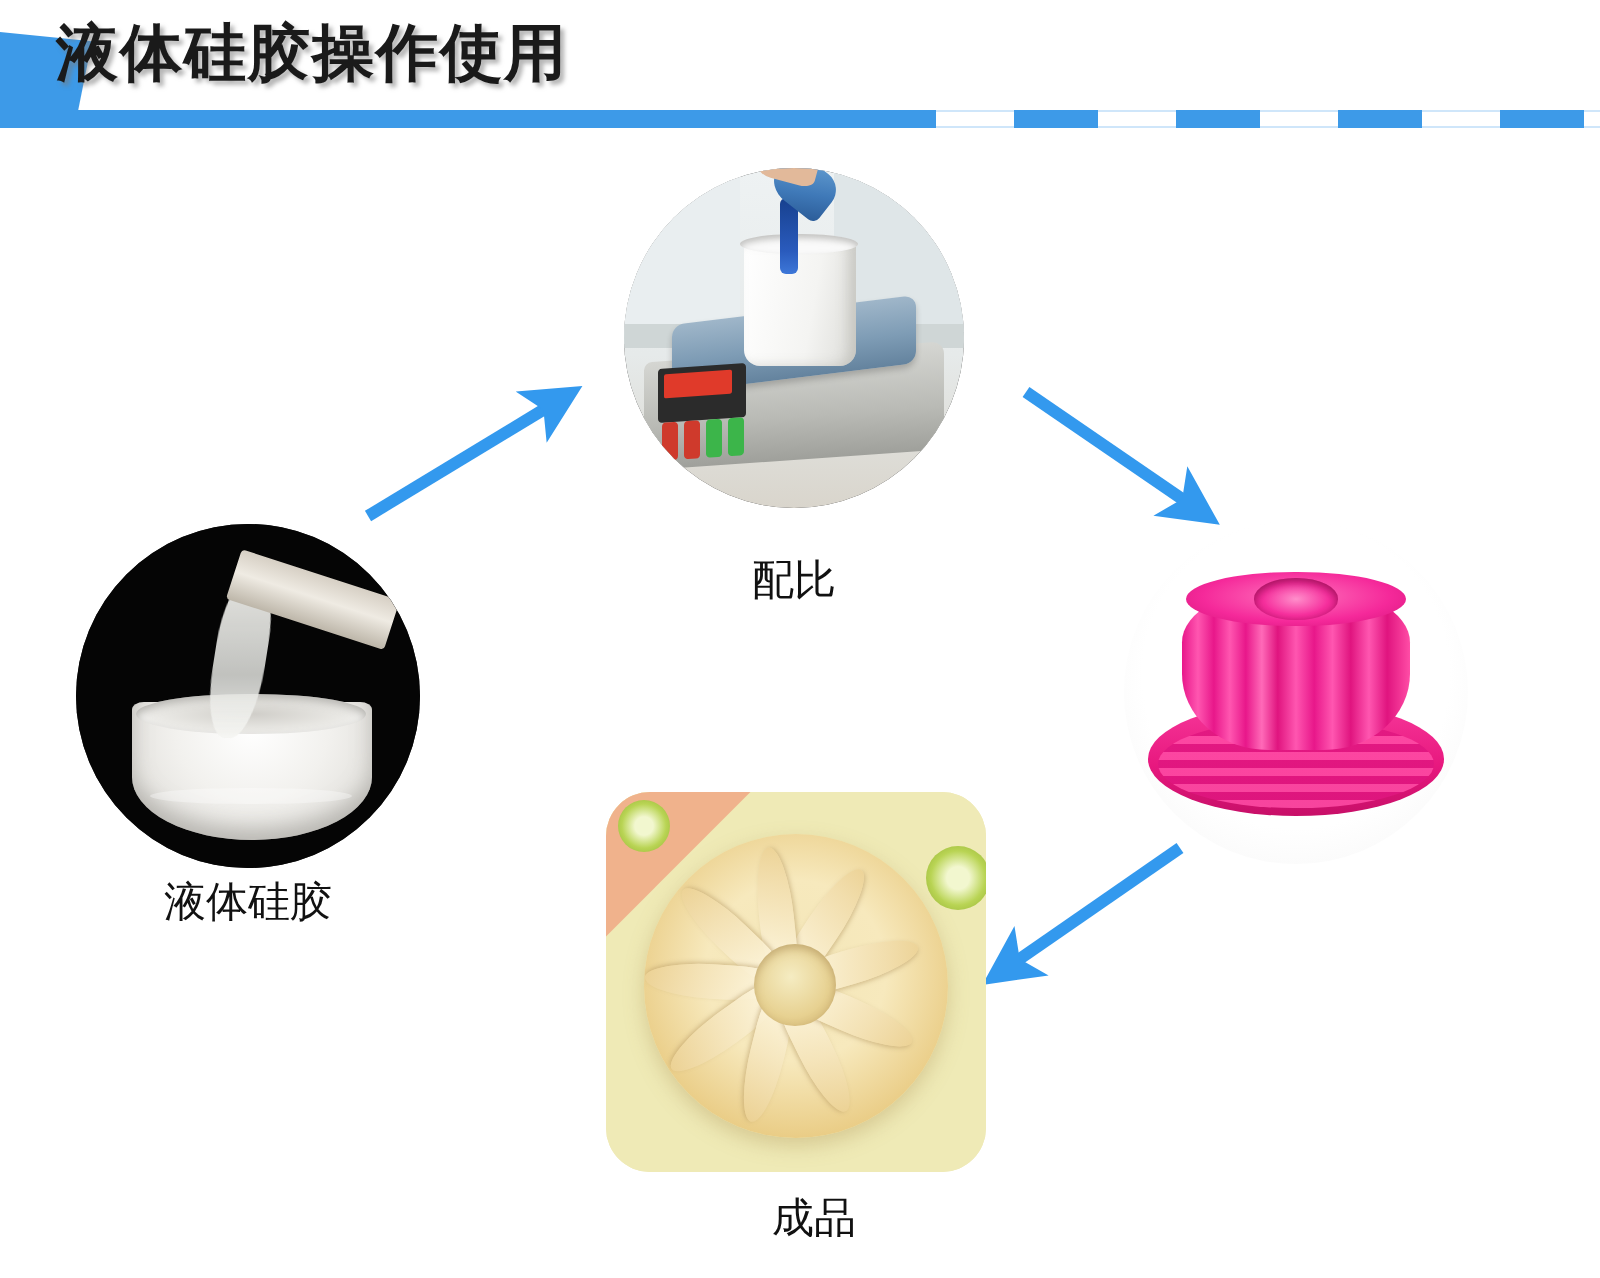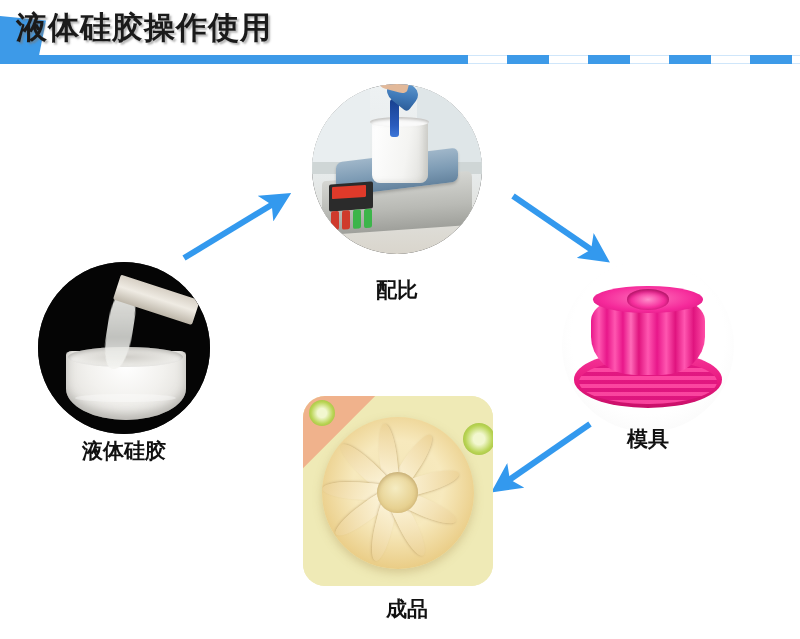--- a/index.html
+++ b/index.html
@@ -13,41 +13,41 @@
   #stage{position:absolute;inset:0;width:800px;height:639px;}
 
   
   .header{position:absolute;left:0;top:0;width:800px;height:70px;}
   .header-flag{
     position:absolute;left:0;top:16px;width:46px;height:46px;
     background:#3d9ae8;
     clip-path:polygon(0% 0%, 100% 10%, 82% 100%, 0% 100%);
   }
   .header-title{
-    position:absolute;left:16px;top:5px;
+    position:absolute;left:28px;top:5px;
     font-size:31px;font-weight:bold;color:#1a1a1a;
     letter-spacing:1px;line-height:44px;
     text-shadow:2px 2px 2px rgba(120,120,120,.55);
     white-space:nowrap;
   }
   .header-rule{
     position:absolute;left:0;top:55px;width:800px;height:9px;
     background:#3d9ae8;
   }
   .header-rule .dash-gap{
     position:absolute;top:0;height:9px;background:#ffffff;
     border-top:1px solid #cfe6fa;border-bottom:1px solid #cfe6fa;
     box-sizing:border-box;
   }
 
   
   .node{position:absolute;}
   .node-label{
     position:absolute;width:100%;text-align:center;
-    font-size:21px;color:#111;line-height:26px;white-space:nowrap;font-weight:bold;
+    font-size:21px;color:#111;line-height:26px;white-space:nowrap;
   }
 
   
   .circ{
     position:absolute;border-radius:50%;overflow:hidden;
     background:#fff;
   }
   .circ.ring{box-shadow:0 0 0 1px #2b2b2b inset;}
 
   
@@ -285,21 +285,20 @@
   <div class="node" id="node-mold" style="left: 562px; top: 260px; width: 172px; height: 196px;">
     <div class="circ" id="circ-mold" style="left: 0px; top: 0px; width: 172px; height: 172px;">
       <div class="ph-mold">
         <div class="mold-base"></div>
         <div class="mold-base2"></div>
         <div class="mold-body"></div>
         <div class="mold-top"></div>
         <div class="mold-hole"></div>
       </div>
     </div>
-    <div class="node-label" id="label-mold" style="top: 166px;">模具</div>
   </div>
 
   <div class="node" id="node-finished-product" style="left: 303px; top: 396px; width: 208px; height: 230px;">
     <div class="rsq" id="rsq-product" style="left: 0px; top: 0px; width: 190px; height: 190px;">
       <div class="ph-cake">
         <div class="ck-board"></div>
         <div class="ck-peach"></div>
         <div class="ck-lime1"></div>
         <div class="ck-lime2"></div>
         <div class="ck-cake" id="cake-body">

